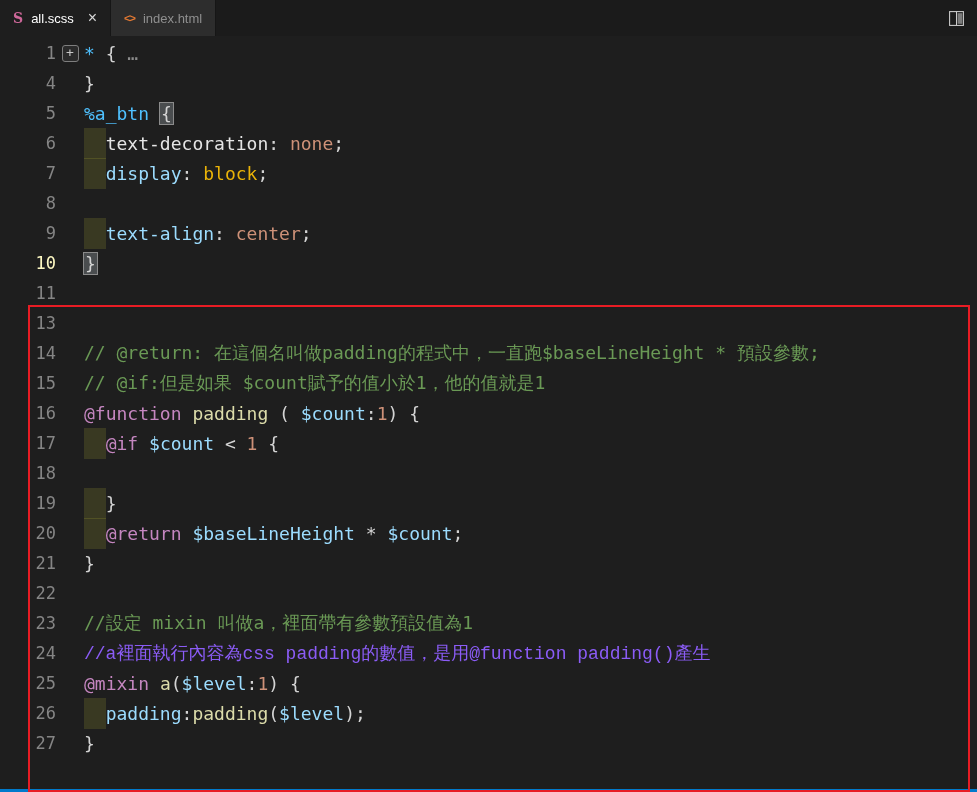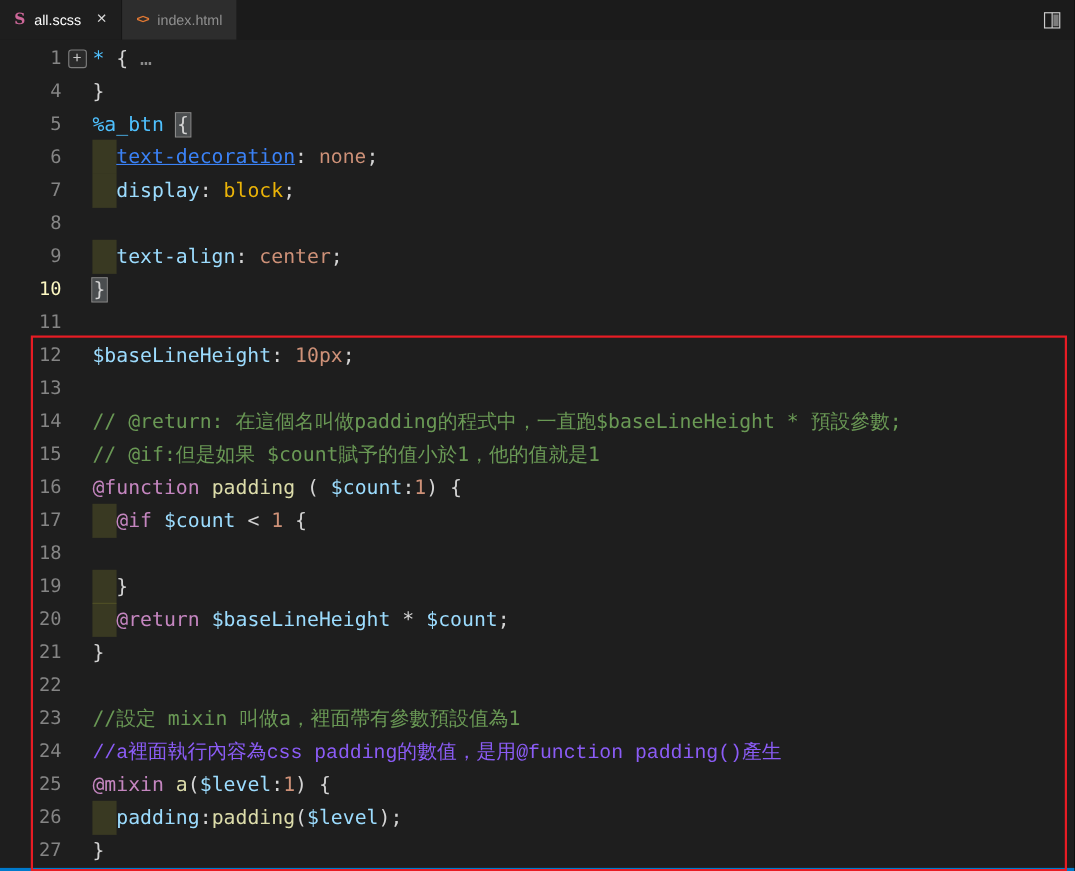--- a/index.html
+++ b/index.html
@@ -78,21 +78,21 @@
           <span class="code"><span class="tk-punct" style="color: rgb(212, 212, 212);">}</span></span>
         </div>
         <div class="row">
           <span class="ln">5</span>
           <span class="foldcol"></span>
           <span class="code"><span class="tk-sel" style="color: rgb(79, 193, 255);">%a_btn</span><span class="tk-punct" style="color: rgb(212, 212, 212);"> </span><span class="tk-bm" style="color: rgb(212, 212, 212);">{</span></span>
         </div>
         <div class="row">
           <span class="ln">6</span>
           <span class="foldcol"></span>
-          <span class="code"><span class="tk-ind">  </span><span class="tk-prop" style="color: #3b82f6; text-decoration: underline;">text-decoration</span><span class="tk-punct" style="color: rgb(212, 212, 212);">: </span><span class="tk-val" style="color: rgb(206, 145, 120); font-family: Liberation Mono, monospace;">none</span><span class="tk-punct" style="color: rgb(212, 212, 212);">;</span></span>
+          <span class="code"><span class="tk-ind">  </span><span class="tk-prop" style="color: #e5e5e5;">text-decoration</span><span class="tk-punct" style="color: rgb(212, 212, 212);">: </span><span class="tk-val" style="color: rgb(206, 145, 120);">none</span><span class="tk-punct" style="color: rgb(212, 212, 212);">;</span></span>
         </div>
         <div class="row">
           <span class="ln">7</span>
           <span class="foldcol"></span>
           <span class="code"><span class="tk-ind">  </span><span class="tk-prop" style="color: rgb(156, 220, 254);">display</span><span class="tk-punct" style="color: rgb(212, 212, 212);">: </span><span class="tk-val" style="color: #eab308;">block</span><span class="tk-punct" style="color: rgb(212, 212, 212);">;</span></span>
         </div>
         <div class="row">
           <span class="ln">8</span>
           <span class="foldcol"></span>
         </div>
@@ -103,25 +103,20 @@
         </div>
         <div class="row">
           <span class="ln active">10</span>
           <span class="foldcol"></span>
           <span class="code"><span class="tk-bm" style="color: rgb(212, 212, 212);">}</span></span>
         </div>
         <div class="row">
           <span class="ln">11</span>
           <span class="foldcol"></span>
           <span class="code"></span>
-        </div>
-        <div class="row">
-          <span class="ln">12</span>
-          <span class="foldcol"></span>
-          <span class="code"><span class="tk-var" style="color: rgb(156, 220, 254);">$baseLineHeight</span><span class="tk-punct" style="color: rgb(212, 212, 212);">: </span><span class="tk-num" style="color: rgb(206, 145, 120);">10px</span><span class="tk-punct" style="color: rgb(212, 212, 212);">;</span></span>
         </div>
         <div class="row">
           <span class="ln">13</span>
           <span class="foldcol"></span>
           <span class="code"></span>
         </div>
         <div class="row">
           <span class="ln">14</span>
           <span class="foldcol"></span>
           <span class="code"><span class="tk-comment" style="color: rgb(106, 153, 85);">// @return: 在這個名叫做padding的程式中，一直跑$baseLineHeight * 預設參數;</span></span>

